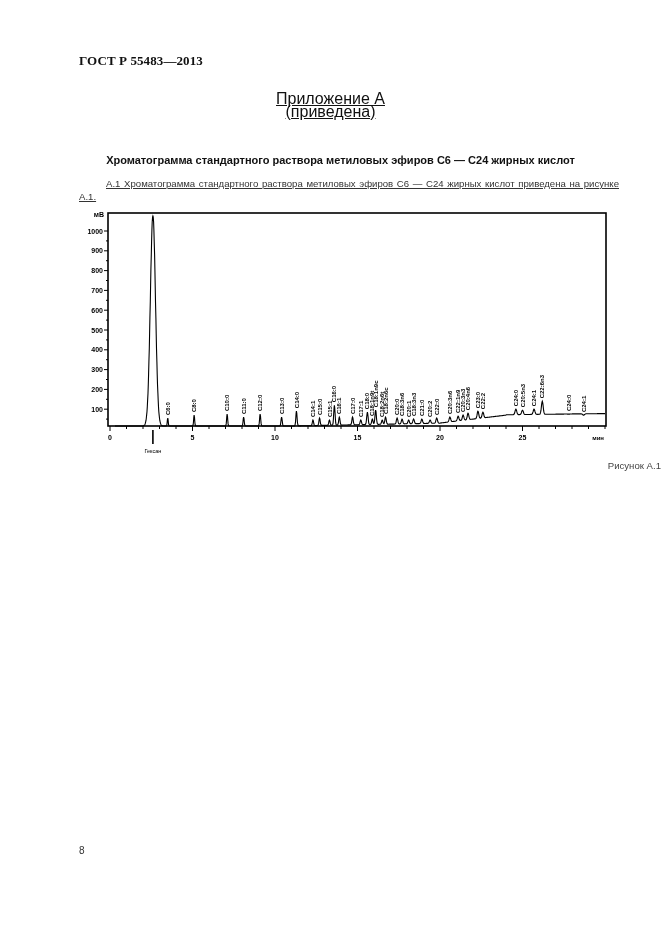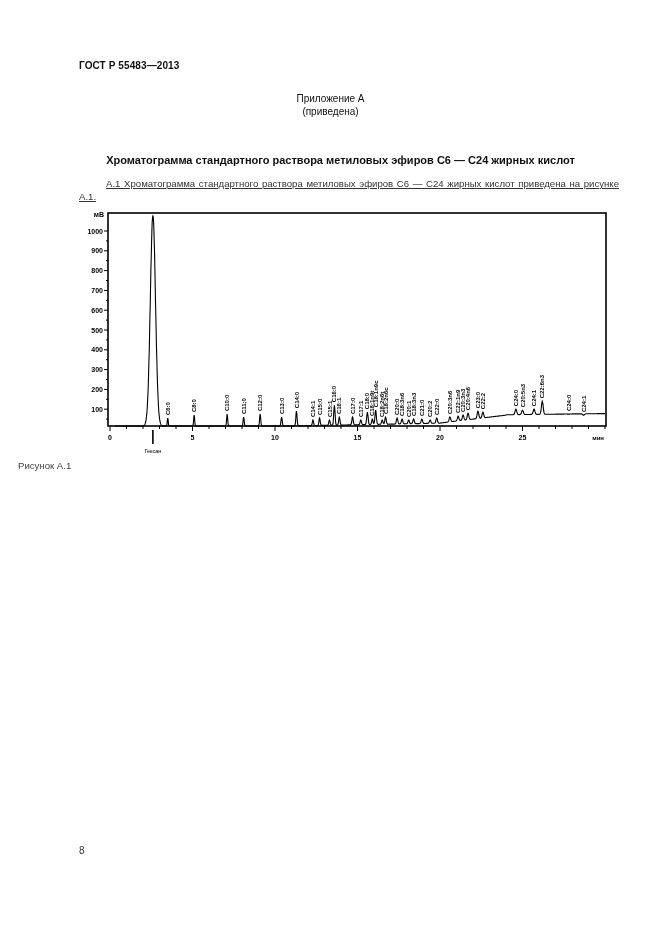--- a/index.html
+++ b/index.html
@@ -1,25 +1,25 @@
 <!DOCTYPE html>
 <html><head>
 <meta charset="utf-8">
 <style>
   html, body { margin: 0; padding: 0; background: #ffffff; }
   body { width: 661px; height: 935px; position: relative; overflow: hidden;
          font-family: "Liberation Sans", sans-serif; color: #111; }
   .abs { position: absolute; }
-  .doc-code { left: 79px; top: 60px; font-size: 10px; font-weight: bold; letter-spacing: 0.1px; }
-  .appendix { left: 0; width: 661px; top: 92px; text-align: center; font-size: 10px; line-height: 13px; }
+  .doc-code { left: 79px; top: 53px; font-size: 13px; font-weight: bold; letter-spacing: 0.1px; font-family: Liberation Serif, serif; }
+  .appendix { left: 0; width: 661px; top: 92px; text-align: center; font-size: 16px; line-height: 13px; text-decoration: underline; }
   .section-title { left: 0; width: 661px; top: 154px; text-align: center; font-size: 11px; font-weight: bold; padding-left: 20px; box-sizing: border-box; }
   .para { left: 79px; width: 540px; top: 177px; font-size: 9.6px; line-height: 13px; text-align: justify; color: #333; text-decoration: underline; }
   .para .indent { display: inline-block; width: 27px; }
   .chart { left: 0; top: 0; }
-  .caption { left: 0; width: 661px; top: 460px; text-align: left; font-size: 9.6px; color: #444; padding-left: 18px; box-sizing: border-box; }
+  .caption { left: 0; width: 661px; top: 460px; text-align: right; font-size: 9.6px; color: #444; padding-left: 18px; box-sizing: border-box; }
   .page-num { left: 79px; top: 845px; font-size: 10px; color: #333; }
   svg text { font-family: "Liberation Sans", sans-serif; }
 </style>
 </head>
 <body>
 
 <div class="abs doc-code">ГОСТ Р 55483—2013</div>
 
 <div class="abs appendix">
   <div>Приложение А</div>

